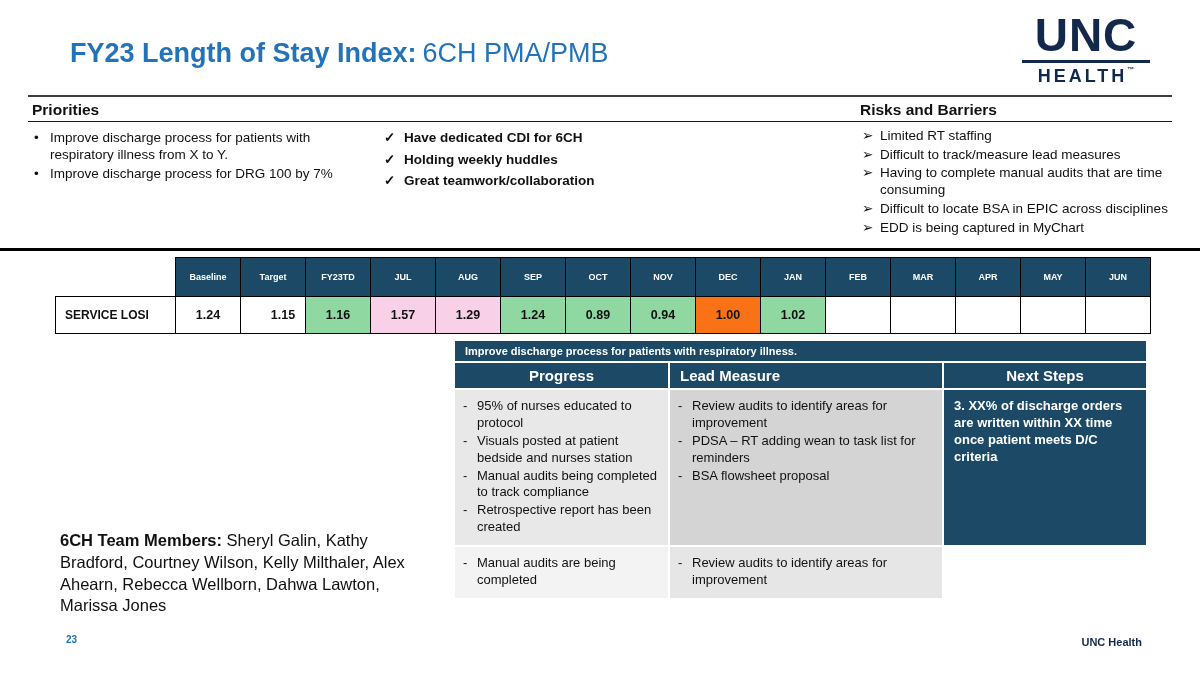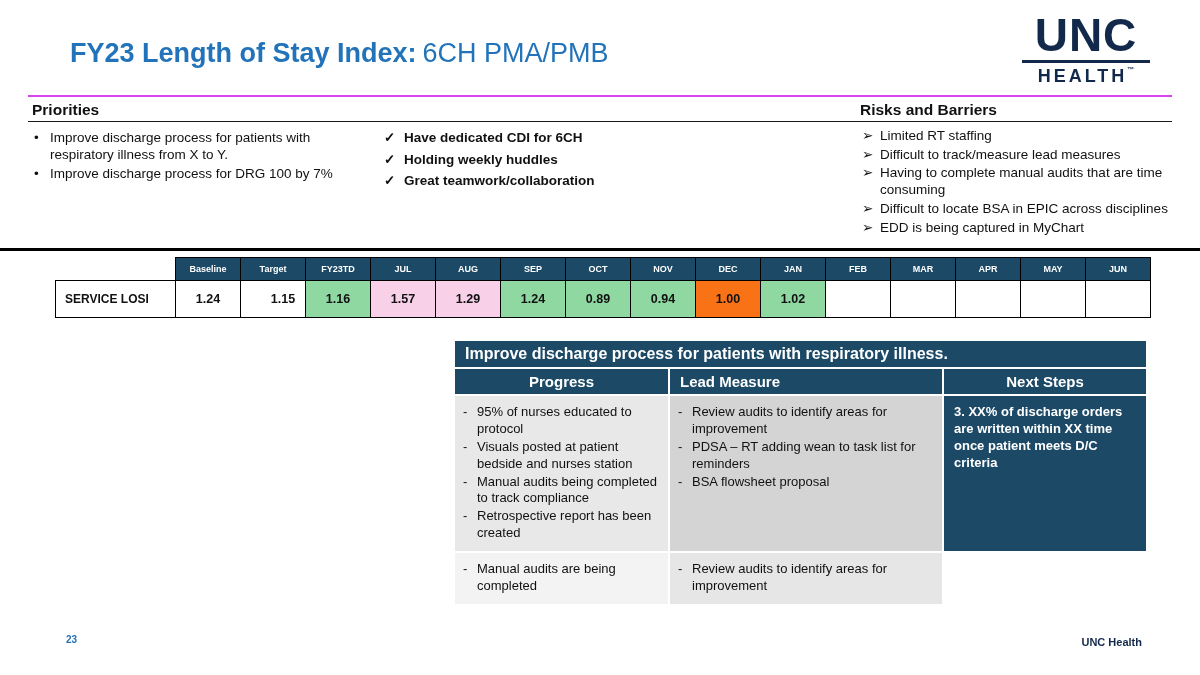--- a/index.html
+++ b/index.html
@@ -17,21 +17,21 @@
   .title .r{font-weight:400;margin-left:6px;}
 
   
   .logo{position:absolute;top:12px;right:48px;width:132px;text-align:center;color:var(--unc-navy);}
   .logo-unc{font-size:46px;font-weight:800;letter-spacing:1px;line-height:1.0;}
   .logo-rule{height:3px;background:var(--unc-navy);margin:2px 2px 3px 2px;}
   .logo-health{font-size:18px;font-weight:700;letter-spacing:3px;}
   .logo .tm{font-size:7px;vertical-align:top;letter-spacing:0;}
 
   
-  .band{position:absolute;left:28px;right:28px;top:95px;height:27px;border-top:2px solid #d946ef;border-bottom:1.5px solid #1a1a1a;}
+  .band{position:absolute;left:28px;right:28px;top:95px;height:27px;border-top:2px solid #404040;border-bottom:1.5px solid #1a1a1a;}
   .band .hdr{position:absolute;top:4px;font-size:15.5px;font-weight:700;color:#111;white-space:nowrap;}
   .hdr-pri{left:4px;}
   .hdr-mile{left:355px;}
   .hdr-risk{left:832px;}
 
   
   .li{display:flex;font-size:13.5px;line-height:1.24;margin-bottom:3px;color:#111;}
   .mk{flex:0 0 16px;width:16px;}
   .tx{flex:1;}
   .plist{position:absolute;left:34px;top:130px;width:330px;}
@@ -41,28 +41,28 @@
   .rlist{position:absolute;left:862px;top:128px;width:310px;}
   .rlist .mk{flex-basis:18px;width:18px;}
   .rlist .li{margin-bottom:2px;}
 
   
   .thick{position:absolute;left:0;right:0;top:248px;height:3px;background:#000;}
 
   
   .los{position:absolute;left:55px;top:257px;border-collapse:collapse;}
   .los th,.los td{border:1px solid #000;}
-  .los th{background:var(--table-navy);color:#fff;font-size:9px;font-weight:700;width:65px;height:23px;padding:0 2px;margin-left:48px;}
+  .los th{background:var(--table-navy);color:#fff;font-size:9px;font-weight:700;width:65px;height:39px;padding:0 2px;margin-left:48px;}
   .los th.blank{background:transparent;border:none;width:120px;}
   .los td{height:37px;width:65px;text-align:center;font-size:12.5px;font-weight:700;color:#111;background:#fff;}
   .los td.rowlabel{text-align:left;padding-left:9px;font-size:12px;width:120px;}
 
   
   .detail{position:absolute;left:455px;top:341px;width:691px;display:grid;grid-template-columns:213px 272px 202px;gap:2px;}
-  .d-title{grid-column:1/4;background:var(--table-navy);color:#fff;font-weight:700;font-size:16px;padding:4px 10px;}
+  .d-title{grid-column:1/4;background:var(--table-navy);color:#fff;font-weight:700;font-size:11px;padding:4px 10px;}
   .d-h{background:var(--table-navy);color:#fff;font-weight:700;font-size:15px;padding:4px 10px;}
   .d-h.center{text-align:center;}
   .d-lead{background:var(--table-navy);color:#fff;font-weight:700;font-size:13px;line-height:1.3;padding:8px 10px;}
   .d-cell{font-size:13px;color:#111;line-height:1.3;padding:8px 10px 8px 8px;}
   .d-cell .li{font-size:13px;margin-bottom:1px;line-height:1.3;}
   .d-cell .mk{flex-basis:14px;width:14px;}
   .r1p{background:#E8E8E8;}
   .r1n{background:#D4D4D4;}
   .r2p{background:#F3F3F3;}
   .r2n{background:#E6E6E6;}
@@ -234,17 +234,21 @@
       </div>
     </div>
     <div class="d-cell r2n">
       <div class="li">
         <span class="mk">-</span>
         <span class="tx">Review audits to identify areas for improvement</span>
       </div>
     </div>
   </div>
 
+  <div class="team">
+    <span class="lbl">6CH Team Members:</span>
+    <span>Sheryl Galin, Kathy Bradford, Courtney Wilson, Kelly Milthaler, Alex Ahearn, Rebecca Wellborn, Dahwa Lawton, Marissa Jones</span>
+  </div>
 
   <div class="pg">23</div>
   <div class="brand">UNC Health</div>
 
 </div>
 
 </body></html>

